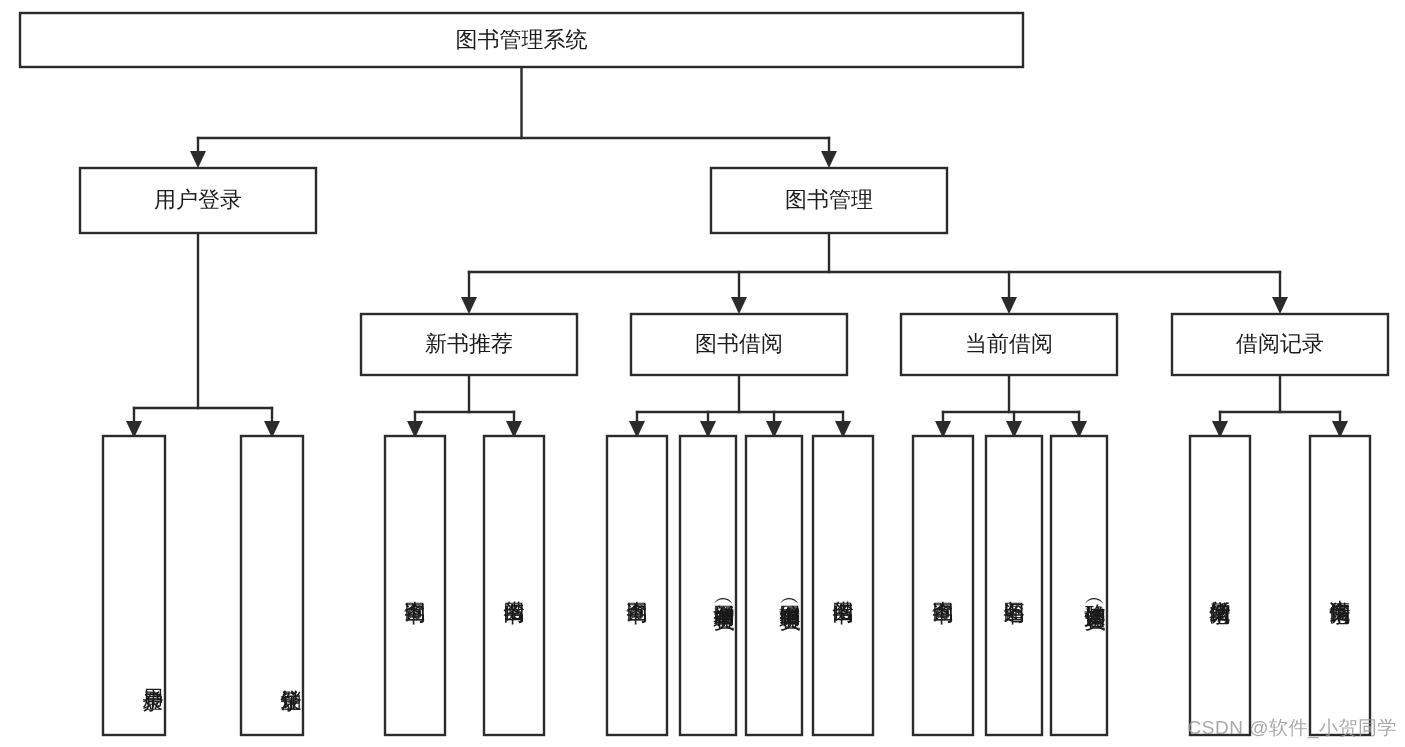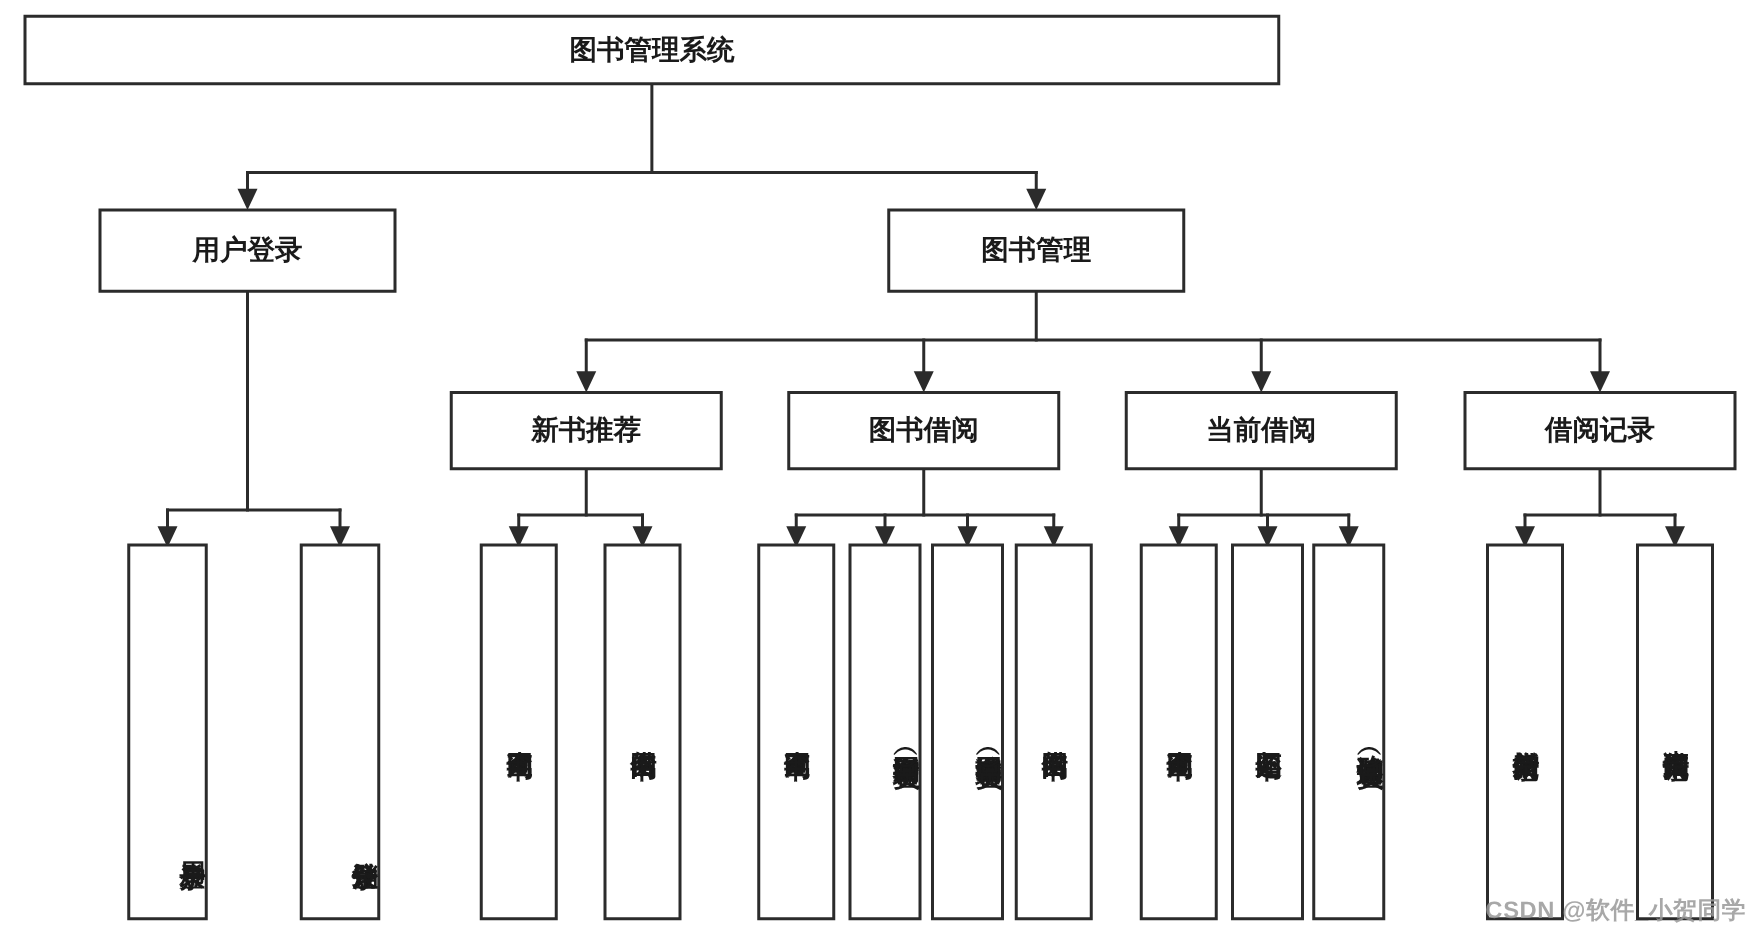--- a/index.html
+++ b/index.html
@@ -12,21 +12,20 @@
     height: 747px;
     font-family: "Liberation Sans", "DejaVu Sans", sans-serif;
     overflow: hidden;
     position: relative;
   }
   #diagram-root {
     position: relative;
     width: 1405px;
     height: 747px;
     background: #ffffff;
-    font-weight: bold;
   }
   svg.flow {
     position: absolute;
     left: 0;
     top: 0;
     width: 1405px;
     height: 747px;
     display: block;
   }
   .node-rect {

